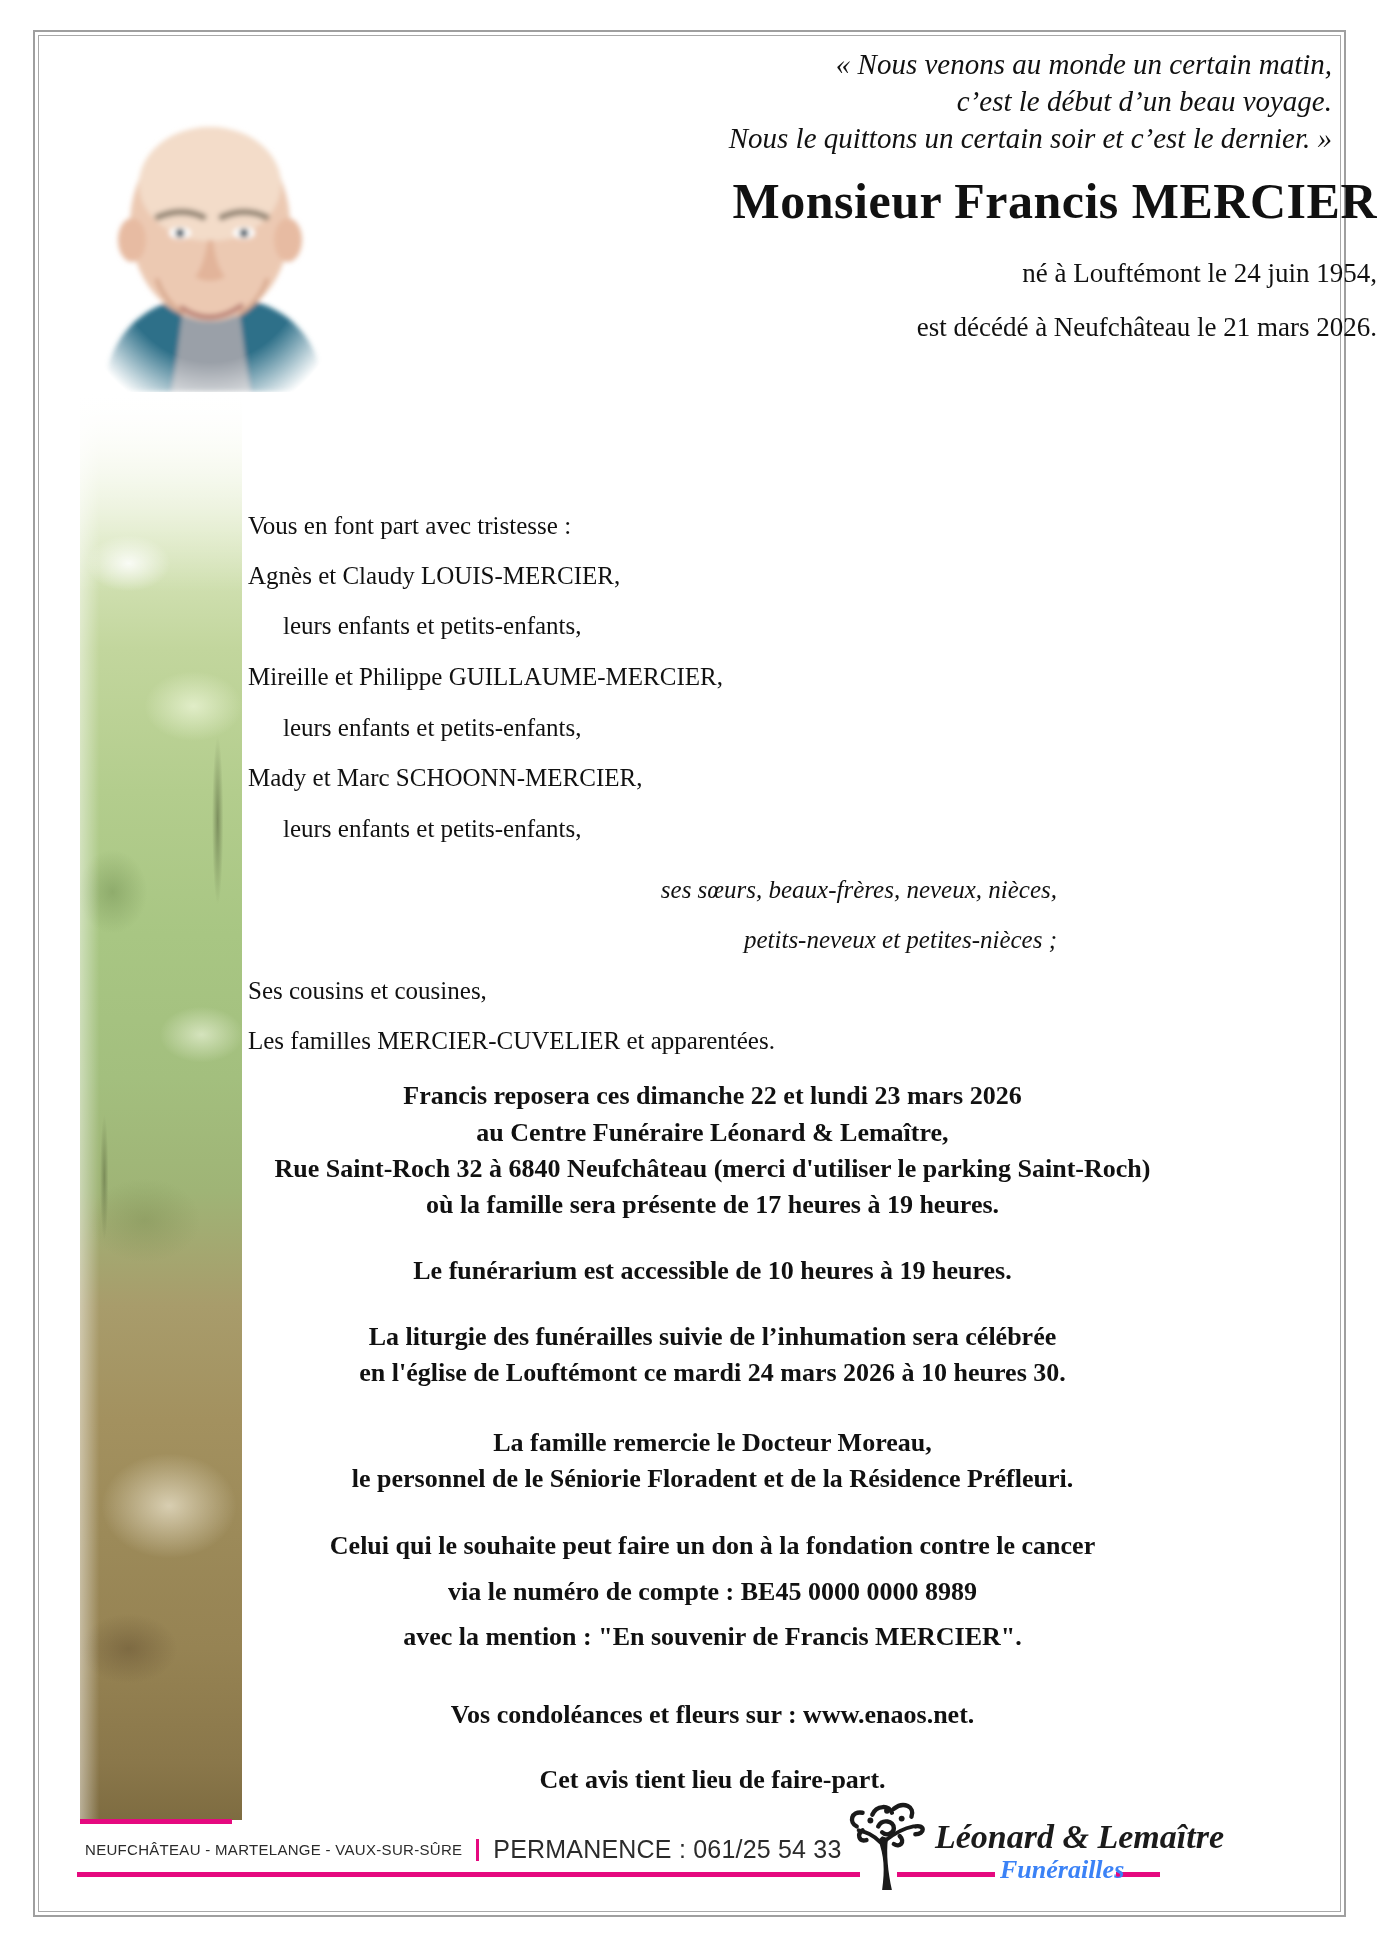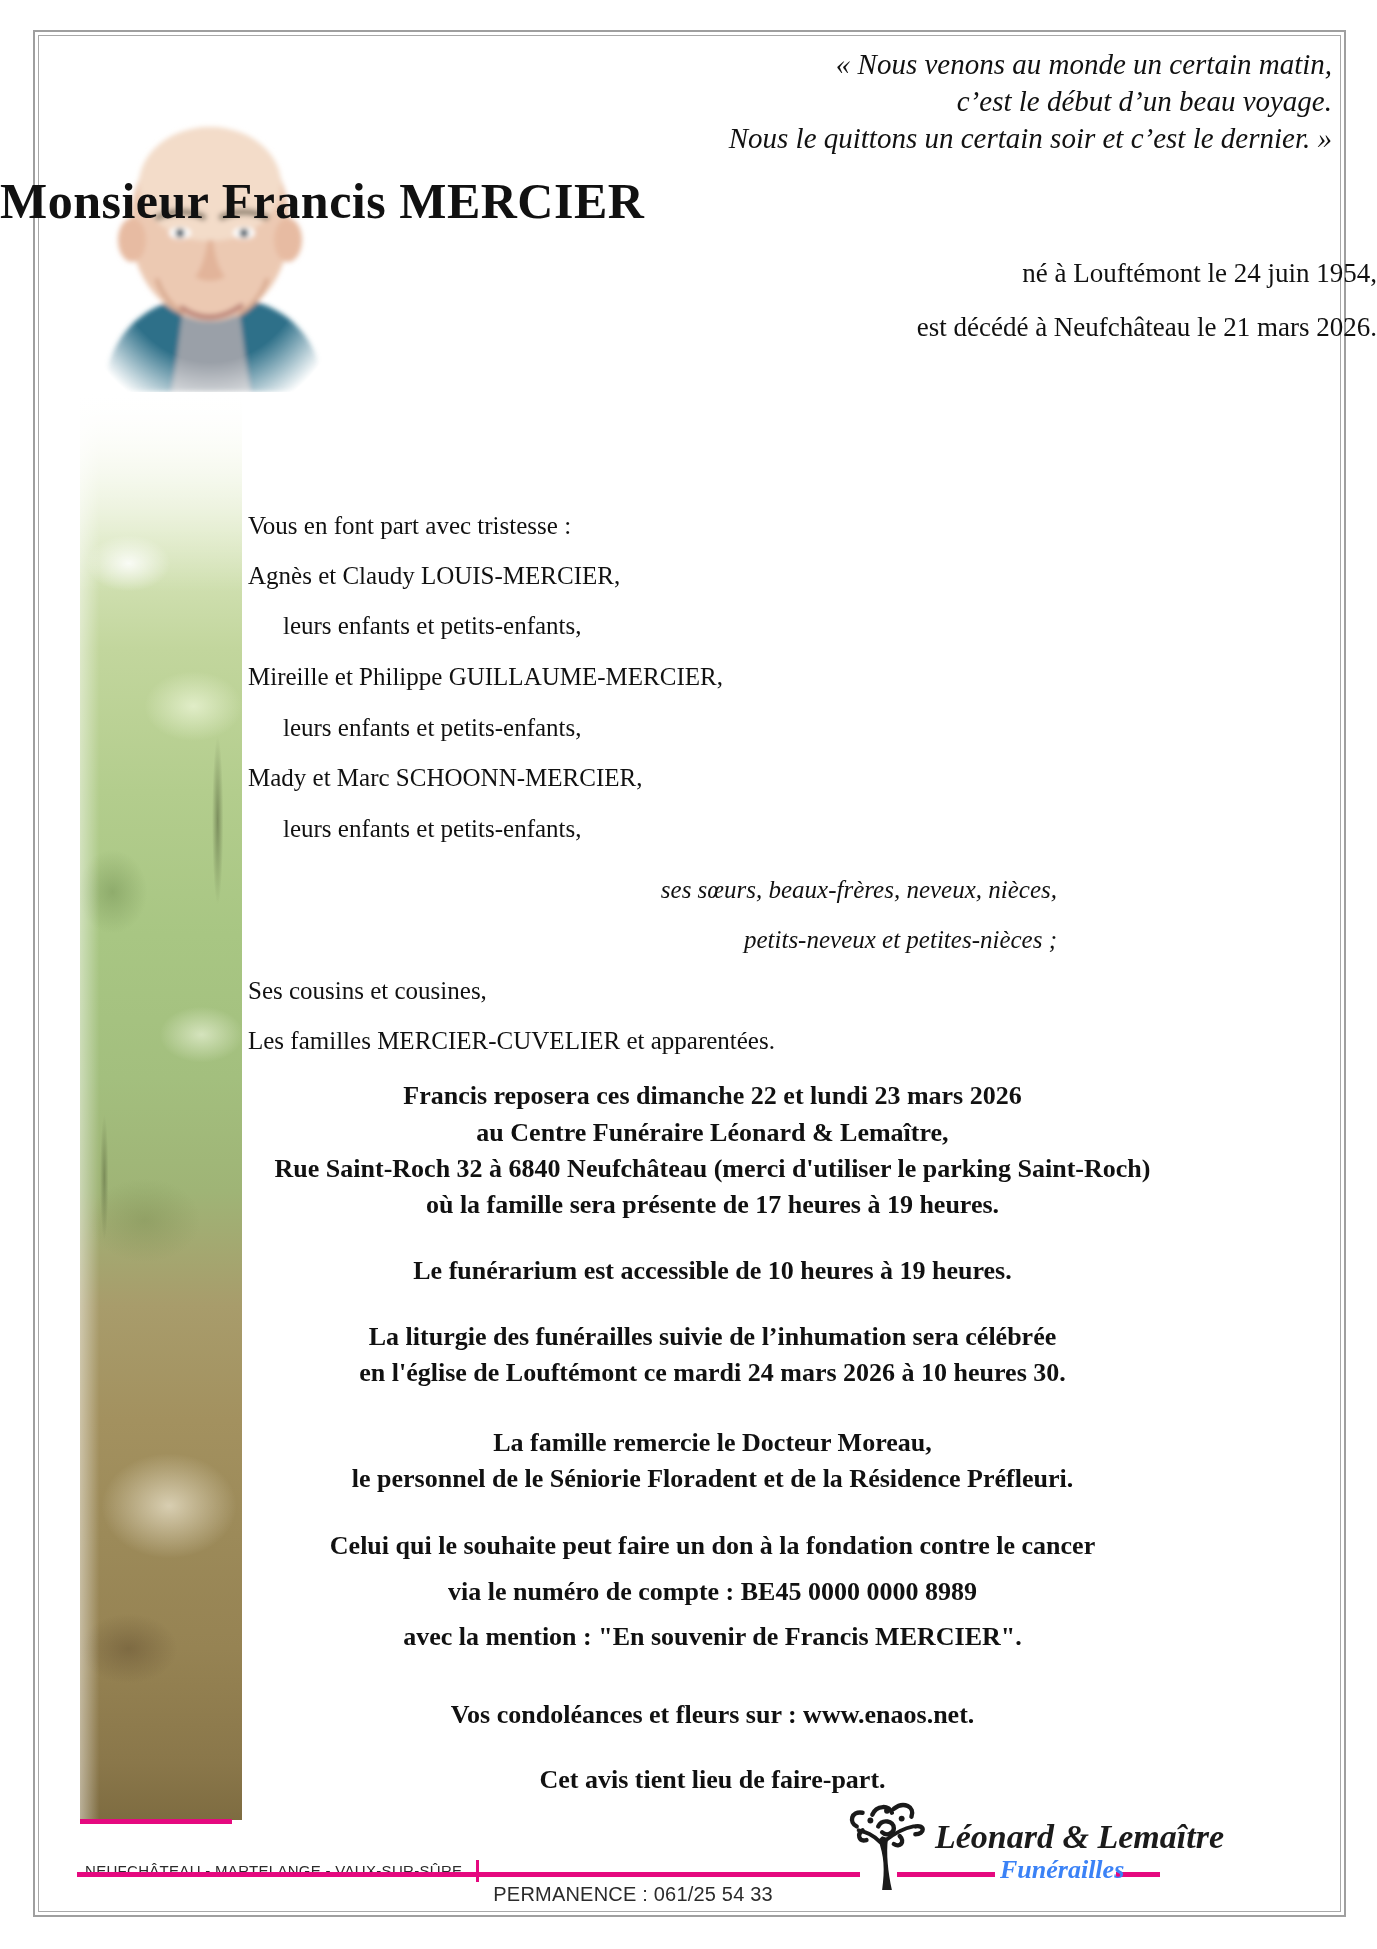--- a/index.html
+++ b/index.html
@@ -18,21 +18,21 @@
   .border-inner{
     position:absolute;inset:3px;border:1px solid #a8a8a8;
   }
   
   .quote{
     top:46px;right:45px;text-align:right;
     font-style:italic;font-size:29px;line-height:37px;white-space:nowrap;
   }
   
   .title{
-    left:0;right:0;top:172px;margin:0;text-align:left;
+    left:0;right:0;top:172px;margin:0;text-align:right;
     font-size:50px;font-weight:bold;letter-spacing:.5px;
   }
   .sub{left:0;right:0;text-align:right;font-size:27px;white-space:nowrap;}
   .sub1{top:258px;} .sub2{top:296px;margin-top:16px;}
   
   .portrait{left:88px;top:90px;width:245px;height:302px;}
   
   .strip{
     left:80px;top:392px;width:162px;height:1428px;
     background:
@@ -60,21 +60,21 @@
   .ctr{left:0;right:0;text-align:center;font-weight:bold;font-size:26px;white-space:nowrap;padding-left:48px;}
   
   .accent{background:#e5097f;}
   .rule{height:5px;}
   .foot-left{
     left:85px;top:1835px;display:flex;align-items:center;
     font-family:"Liberation Sans","DejaVu Sans",sans-serif;color:#2b2b2b;white-space:nowrap;
   }
   .foot-locations{font-size:15px;letter-spacing:.3px;}
   .foot-sep{display:inline-block;width:3px;height:22px;background:#e5097f;margin:0 14px;}
-  .foot-permanence{font-size:20px;letter-spacing:.2px;margin-top:48px;}
+  .foot-permanence{font-size:25px;letter-spacing:.2px;}
   .brand-name{
     left:935px;top:1818px;width:260px;
     font-style:italic;font-weight:bold;font-size:34px;color:#1b1b1b;white-space:nowrap;
   }
   .brand-sub{
     left:1000px;top:1855px;
     font-style:italic;font-weight:bold;font-size:26px;color:#3b82f6;white-space:nowrap;
   }
   .tree{left:843px;top:1796px;width:88px;height:96px;}
 </style>

